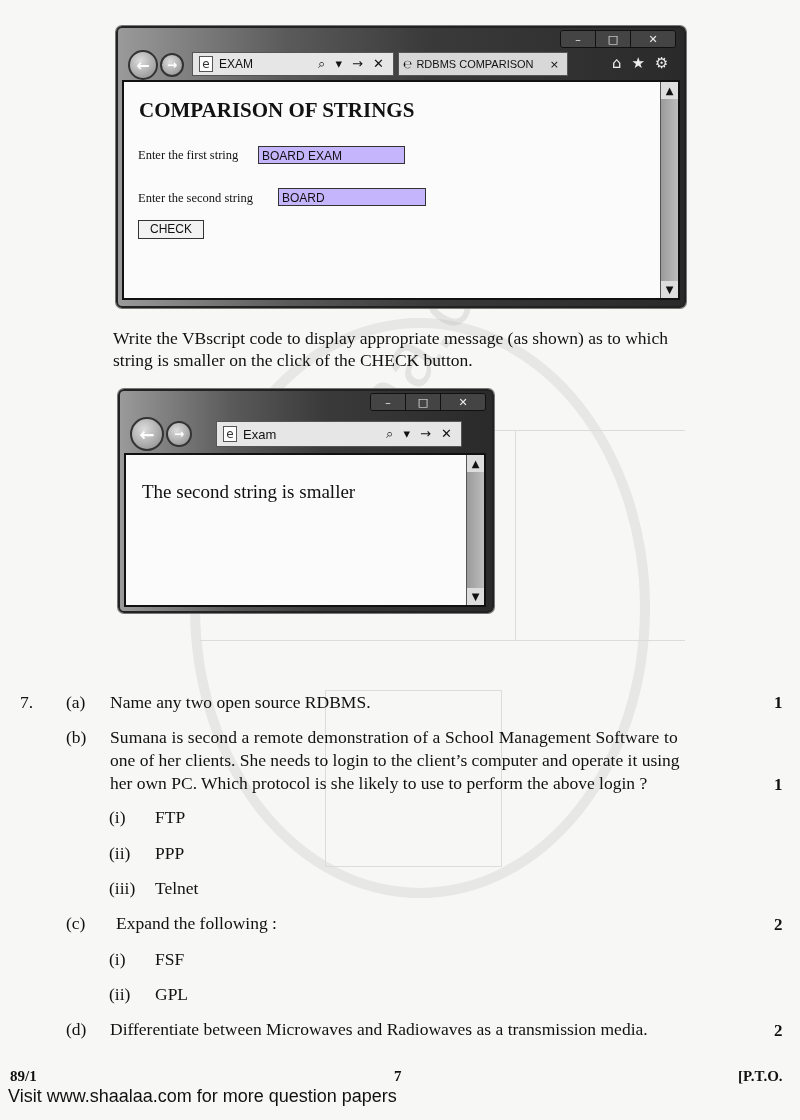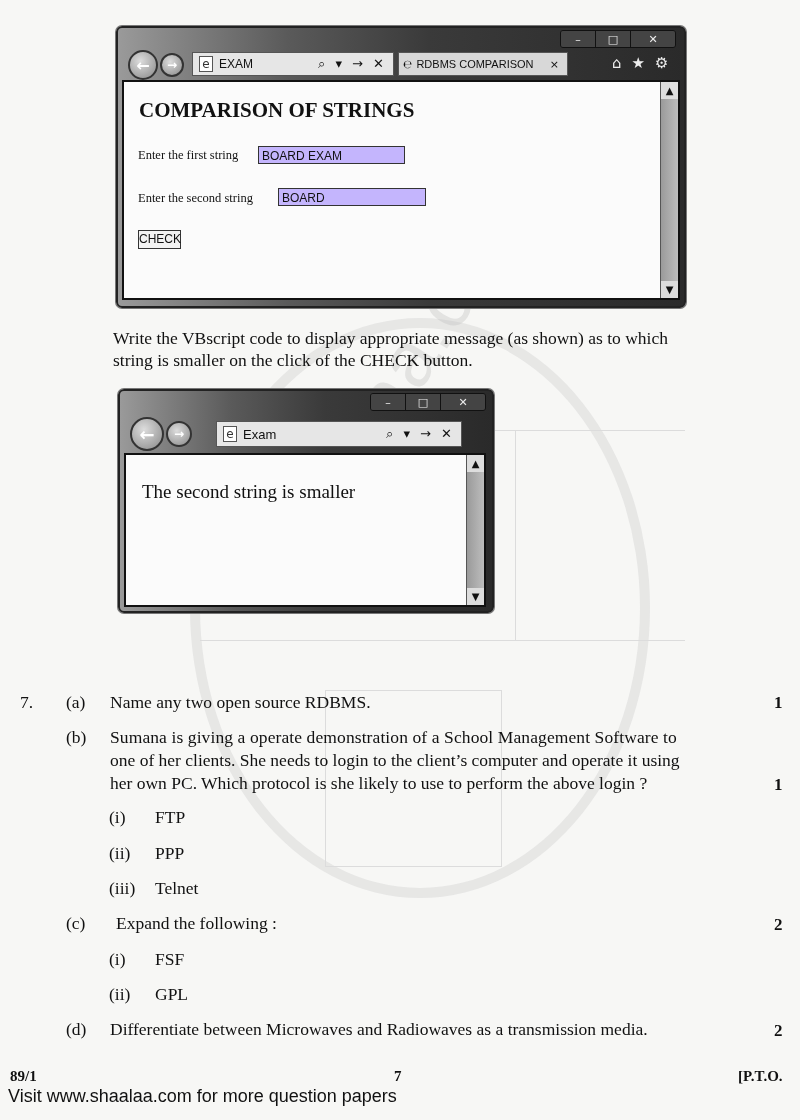--- a/index.html
+++ b/index.html
@@ -93,21 +93,21 @@
     <span>⌂</span>
     <span>★</span>
     <span>⚙</span>
   </div>
   <div class="content" style="left:4px;top:52px;width:554px;height:216px;">
     <div class="page-h" style="left:15px;top:16px;">COMPARISON OF STRINGS</div>
     <div class="lbl" style="left:14px;top:66px;">Enter the first string</div>
     <div class="inp" style="left:134px;top:64px;width:147px;">BOARD EXAM</div>
     <div class="lbl" style="left:14px;top:109px;">Enter the second string</div>
     <div class="inp" style="left:154px;top:106px;width:148px;">BOARD</div>
-    <div class="btn" style="left:14px;top:148px;width:43px;">CHECK</div>
+    <div class="btn" style="left:14px;top:138px;width:66px;">CHECK</div>
     <div class="scroll">
       <div class="arr" style="top:0;">▲</div>
       <div class="arr" style="bottom:0;">▼</div>
     </div>
   </div>
 </div>
 
 <div class="txt" style="left:113px;top:327px;">Write the VBscript code to display appropriate message (as shown) as to which</div>
 <div class="txt" style="left:113px;top:349px;">string is smaller on the click of the CHECK button.</div>
 
@@ -133,21 +133,21 @@
   </div>
 </div>
 
 <div class="txt" style="left:20px;top:691px;">7.</div>
 
 <div class="txt" style="left:66px;top:691px;">(a)</div>
 <div class="txt" style="left:110px;top:691px;">Name any two open source RDBMS.</div>
 <div class="marks" style="top:693px;">1</div>
 
 <div class="txt" style="left:66px;top:726px;">(b)</div>
-<div class="txt" style="left:110px;top:726px;letter-spacing:0.1px;">Sumana is giving a operate demonstration of a School Management Software to</div>
+<div class="txt" style="left:110px;top:726px;letter-spacing:0.1px;">Sumana is second a remote demonstration of a School Management Software to</div>
 <div class="txt" style="left:110px;top:749px;">one of her clients. She needs to login to the client’s computer and operate it using</div>
 <div class="txt" style="left:110px;top:772px;">her own PC. Which protocol is she likely to use to perform the above login ?</div>
 <div class="marks" style="top:775px;">1</div>
 
 <div class="txt" style="left:109px;top:806px;">(i)</div>
 <div class="txt" style="left:155px;top:806px;">FTP</div>
 <div class="txt" style="left:109px;top:842px;">(ii)</div>
 <div class="txt" style="left:155px;top:842px;">PPP</div>
 <div class="txt" style="left:109px;top:877px;">(iii)</div>
 <div class="txt" style="left:155px;top:877px;">Telnet</div>

